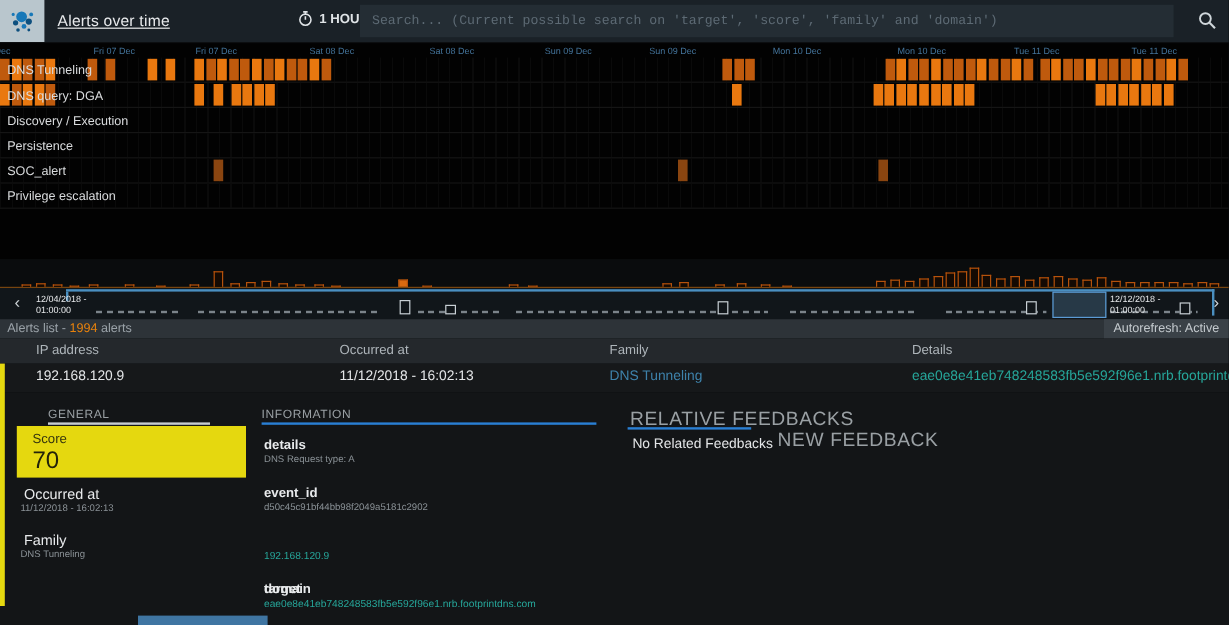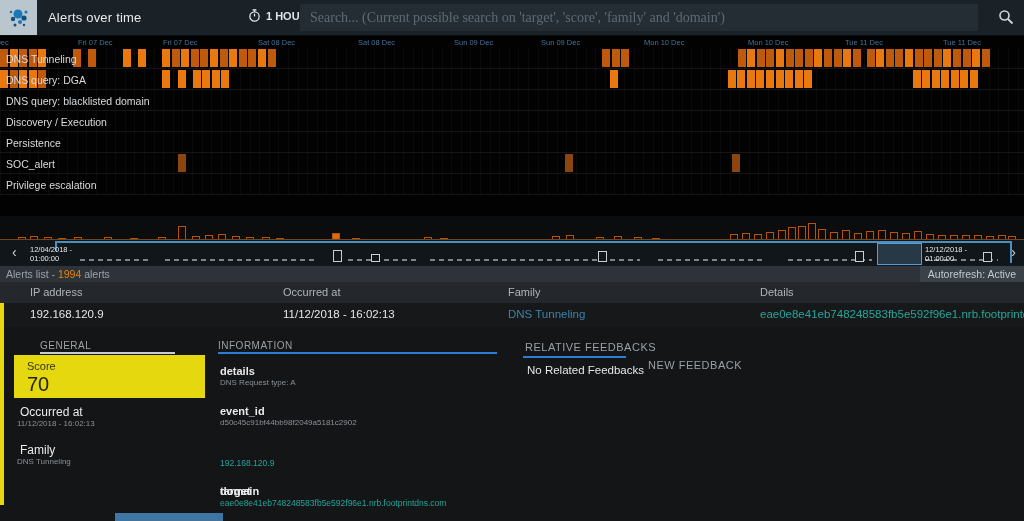--- a/index.html
+++ b/index.html
@@ -4,26 +4,26 @@
 <style>
   * { margin:0; padding:0; box-sizing:border-box; }
   html,body { width:1024px; height:521px; overflow:hidden; background:#0c0e10;
     font-family:"Liberation Sans", sans-serif; }
   #app { position:relative; width:1024px; height:521px; background:#0c0e10; }
 
   
   #topbar { position:absolute; left:0; top:0; width:1024px; height:35px; background:#1a2127; }
   #logo { position:absolute; left:0; top:0; width:37px; height:35px; background:#b9c6cd;
     display:flex; align-items:center; justify-content:center; }
-  #page-title { position:absolute; left:48px; top:10px; color:#e8eaec; font-size:13px; letter-spacing:.2px; }
+  #page-title { position:absolute; left:48px; top:10px; color:#e8eaec; font-size:13px; letter-spacing:.2px;text-decoration:underline; }
   #interval { position:absolute; left:248px; top:9px; color:#dfe3e6; font-size:11px; font-weight:bold;
     display:flex; align-items:center; gap:5px; }
   #search-field { position:absolute; left:300px; top:4px; width:678px; height:27px; background:#242d34;
-    border:none; color:#c6cdd2; font-size:14px; padding:0 10px; outline:none;
-    font-family:Liberation Serif, serif; }
+    border:none; color:#c6cdd2; font-size:11px; padding:0 10px; outline:none;
+    font-family:Liberation Mono, monospace; }
   #search-field::placeholder { color:#5d6a74; }
   #search-btn { position:absolute; right:8px; top:8px; width:20px; height:20px; background:transparent; border:none; }
 
   
   #timeline { position:absolute; left:0; top:36px; width:1024px; height:180px; background:#020202; overflow:hidden; }
   #dates { position:absolute; left:0; top:0; width:1024px; height:12px; }
   .date-label { position:absolute; top:2px; color:#44749b; font-size:7.5px; white-space:nowrap; }
   #grid-rows { position:absolute; left:0; top:12px; width:1024px; }
   .trow { position:relative; width:1024px; height:21px; border-bottom:1px solid #151515;
     background-image:repeating-linear-gradient(90deg, #0a0a0a 0px, #0a0a0a 1px, transparent 1px, transparent 9.6px); }
@@ -70,21 +70,21 @@
   .sec-title { position:absolute; color:#9aa0a4; font-size:10px; letter-spacing:.5px; }
   .sec-underline { position:absolute; height:2px; }
   #score-box { position:absolute; left:14px; top:28px; width:191px; height:43px; background:#e5d80f; padding:5px 13px; }
   #score-label { color:#35350e; font-size:11px; }
   #score-value { color:#23230a; font-size:20px; margin-top:1px; }
   .gen-label { position:absolute; color:#e8eaec; font-size:12px; }
   .gen-value { position:absolute; color:#8a9196; font-size:8px; }
   .info-field-label { position:absolute; color:#e8eaec; font-size:11px; font-weight:bold; }
   .info-field-value { position:absolute; font-size:8px; color:#8a9196; }
   .info-field-value.teal { color:#26a69a; font-size:8.5px; }
-  .tab { position:absolute; background:none; border:none; color:#9aa0a4; font-size:11px; letter-spacing:.5px; }
+  .tab { position:absolute; background:none; border:none; color:#9aa0a4; font-size:16px; letter-spacing:.5px; }
   #no-feedbacks { position:absolute; color:#e4e6e8; font-size:11.5px; }
 
   
   #hscroll { position:absolute; left:115px; top:513px; width:108px; height:8px; background:#3f75a2; border:none; }
 </style>
 </head>
 <body>
 
 <div id="app">
 
@@ -211,23 +211,20 @@
           <div class="cell" style="left: 785px; background: rgb(233, 120, 15);"></div>
           <div class="cell" style="left: 795px; background: rgb(233, 120, 15);"></div>
           <div class="cell" style="left: 804px; background: rgb(233, 120, 15);"></div>
           <div class="cell" style="left: 913px; background: rgb(233, 120, 15);"></div>
           <div class="cell" style="left: 922px; background: rgb(233, 120, 15);"></div>
           <div class="cell" style="left: 932px; background: rgb(233, 120, 15);"></div>
           <div class="cell" style="left: 941px; background: rgb(233, 120, 15);"></div>
           <div class="cell" style="left: 951px; background: rgb(233, 120, 15);"></div>
           <div class="cell" style="left: 960px; background: rgb(233, 120, 15);"></div>
           <div class="cell" style="left: 970px; background: rgb(233, 120, 15);"></div>
-        </div>
-        <div class="trow">
-          <span class="trow-label">DNS query: blacklisted domain</span>
         </div>
         <div class="trow">
           <span class="trow-label">Discovery / Execution</span>
         </div>
         <div class="trow">
           <span class="trow-label">Persistence</span>
         </div>
         <div class="trow">
           <span class="trow-label">SOC_alert</span>
           <div class="cell" style="left: 178px; background: rgb(138, 69, 16);"></div>

